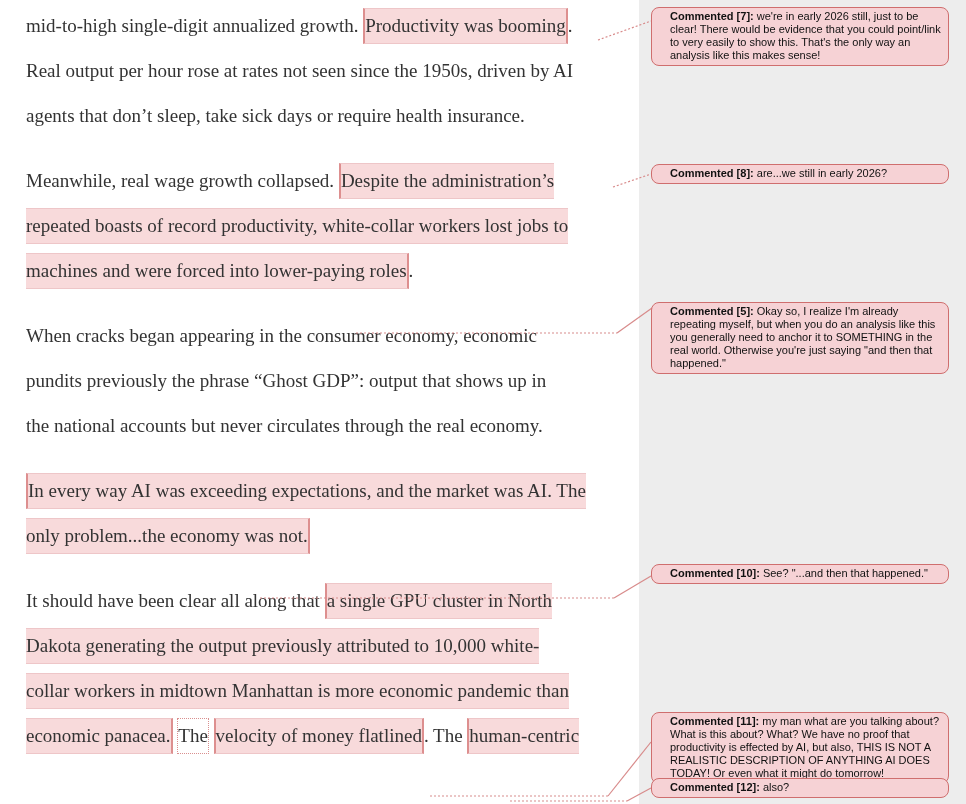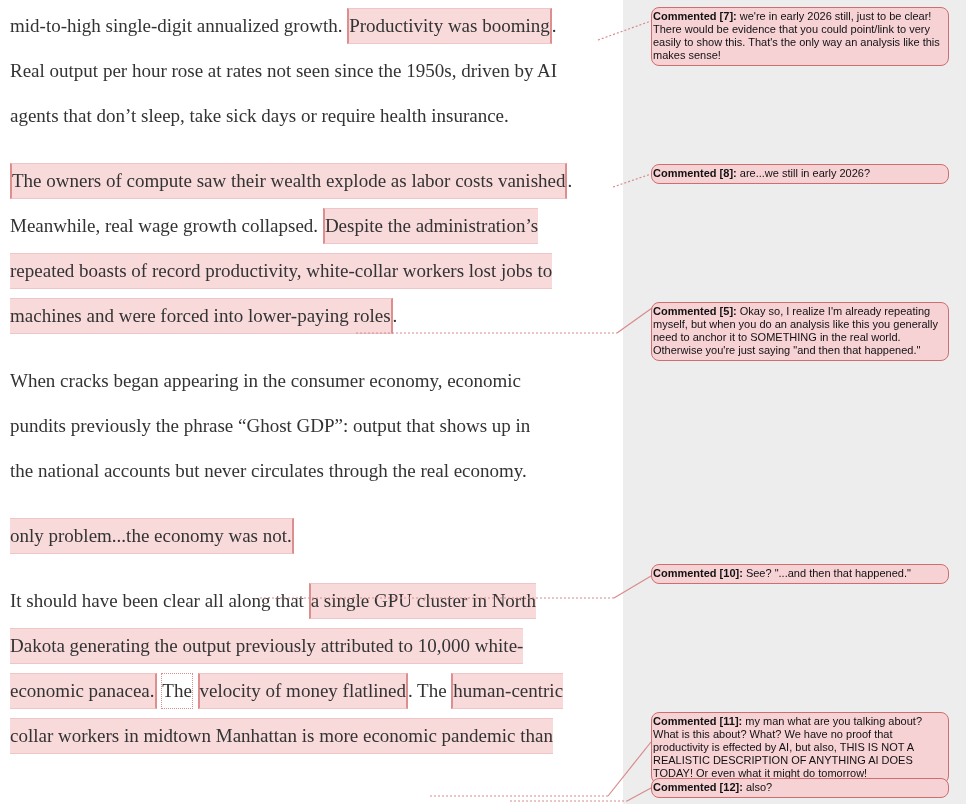--- a/index.html
+++ b/index.html
@@ -3,41 +3,41 @@
 <meta charset="utf-8">
 <style>
   * { margin:0; padding:0; box-sizing:border-box; }
   html,body { width:966px; height:804px; }
   body {
     position:relative; overflow:hidden; background:#ffffff;
     font-family:"Liberation Serif", serif;
   }
   
   .doc {
-    position:absolute; left:0; top:0; width:623px; height:804px;
+    position:absolute; left:16px; top:0; width:623px; height:804px;
     background:#ffffff; padding:3px 0 0 10px; z-index:2;
   }
   .para { margin:0 0 20px 0; }
   .line { height:45px; line-height:45px; white-space:nowrap; font-size:19px; color:#333333; }
   .seg { padding:6px 0 7px 0; }
   .hl  { background:#f8dadb; border-top:1px solid #eec6c8; border-bottom:1px solid #eec6c8; }
   .bl  { border-left:2px solid #dd8f8f; }
   .br  { border-right:2px solid #dd8f8f; }
   .it  { }
   .bd  { font-weight:normal; }
   .anchor-box { background:#ffffff; border:1px dotted #d98f8f; }
   
   .margin {
     position:absolute; left:623px; top:0; width:343px; height:804px;
     background:#ededed; z-index:1;
   }
   .comment {
     position:absolute; left:651px; width:298px;
     background:#f6d2d5; border:1.5px solid #cf6e6e; border-radius:8px;
-    padding:2px 6px 3px 1px;
+    padding:2px 6px 3px 18px;
     font-family:"Liberation Sans", sans-serif;
     font-size:11px; line-height:13px; color:#111111;
     z-index:10;
   }
   .comment b { font-weight:bold; }
   
   svg.leaders {
     position:absolute; left:0; top:0; width:966px; height:804px;
     z-index:5; pointer-events:none;
   }
@@ -60,38 +60,38 @@
     <line x1="627" y1="801" x2="651" y2="788" stroke="#d88b8b" stroke-width="1.2"></line>
   </svg>
 
 <div class="doc">
     <div class="para">
       <div class="line"><span class="seg">mid-to-high single-digit annualized growth. </span><span class="seg hl bl br">Productivity was booming</span><span class="seg">.</span></div>
       <div class="line"><span class="seg">Real output per hour rose at rates not seen since the 1950s, driven by AI</span></div>
       <div class="line"><span class="seg">agents that don’t sleep, take sick days or require health insurance.</span></div>
     </div>
     <div class="para">
-      <div class="line"><span class="seg hl bl br">The owners of compute saw their wealth explode as labor costs vanished</span><span class="seg">.</span></div>
       <div class="line"><span class="seg">Meanwhile, real wage growth collapsed. </span><span class="seg hl bl">Despite the administration’s</span></div>
       <div class="line"><span class="seg hl">repeated boasts of record productivity, white-collar workers lost jobs to</span></div>
       <div class="line"><span class="seg hl br">machines and were forced into lower-paying roles</span><span class="seg">.</span></div>
     </div>
     <div class="para">
       <div class="line"><span class="seg">When cracks began appearing in the consumer economy, economic</span></div>
       <div class="line"><span class="seg">pundits previously the phrase “</span><span class="seg it">Ghost GDP</span><span class="seg">”: output that shows up in</span></div>
       <div class="line"><span class="seg">the national accounts but never circulates through the real economy.</span></div>
     </div>
     <div class="para">
+      <div class="line"><span class="seg hl bl it">In every way AI was exceeding expectations, and the market was AI.</span><span class="seg hl"> The</span></div>
       <div class="line"><span class="seg hl">only problem...</span><span class="seg hl br bd">the economy was not.</span></div>
     </div>
     <div class="para">
       <div class="line"><span class="seg">It should have been clear all along that </span><span class="seg hl bl">a single GPU cluster in North</span></div>
       <div class="line"><span class="seg hl">Dakota generating the output previously attributed to 10,000 white-</span></div>
+      <div class="line"><span class="seg hl">collar workers in midtown Manhattan is more economic pandemic than</span></div>
       <div class="line"><span class="seg hl br">economic panacea.</span><span class="seg"> </span><span class="seg anchor-box">The</span><span class="seg"> </span><span class="seg hl bl br">velocity of money flatlined</span><span class="seg">. The </span><span class="seg hl bl">human-centric</span></div>
-      <div class="line"><span class="seg hl">collar workers in midtown Manhattan is more economic pandemic than</span></div>
     </div>
   </div>
 
 <div id="comments-root">
     <div class="comment" style="top: 7px;"><b>Commented [7]:</b><span> we're in early 2026 still, just to be clear! There would be evidence that you could point/link to very easily to show this. That's the only way an analysis like this makes sense!</span></div>
     <div class="comment" style="top: 164px;"><b>Commented [8]:</b><span> are...we still in early 2026?</span></div>
     <div class="comment" style="top: 302px;"><b>Commented [5]:</b><span> Okay so, I realize I'm already repeating myself, but when you do an analysis like this you generally need to anchor it to SOMETHING in the real world. Otherwise you're just saying "and then that happened."</span></div>
     <div class="comment" style="top: 564px;"><b>Commented [10]:</b><span> See? "...and then that happened."</span></div>
     <div class="comment" style="top: 704px; margin-top: 8px;"><b>Commented [11]:</b><span> my man what are you talking about? What is this about? What? We have no proof that productivity is effected by AI, but also, THIS IS NOT A REALISTIC DESCRIPTION OF ANYTHING AI DOES TODAY! Or even what it might do tomorrow!</span></div>
     <div class="comment" style="top: 778px;"><b>Commented [12]:</b><span> also?</span></div>

